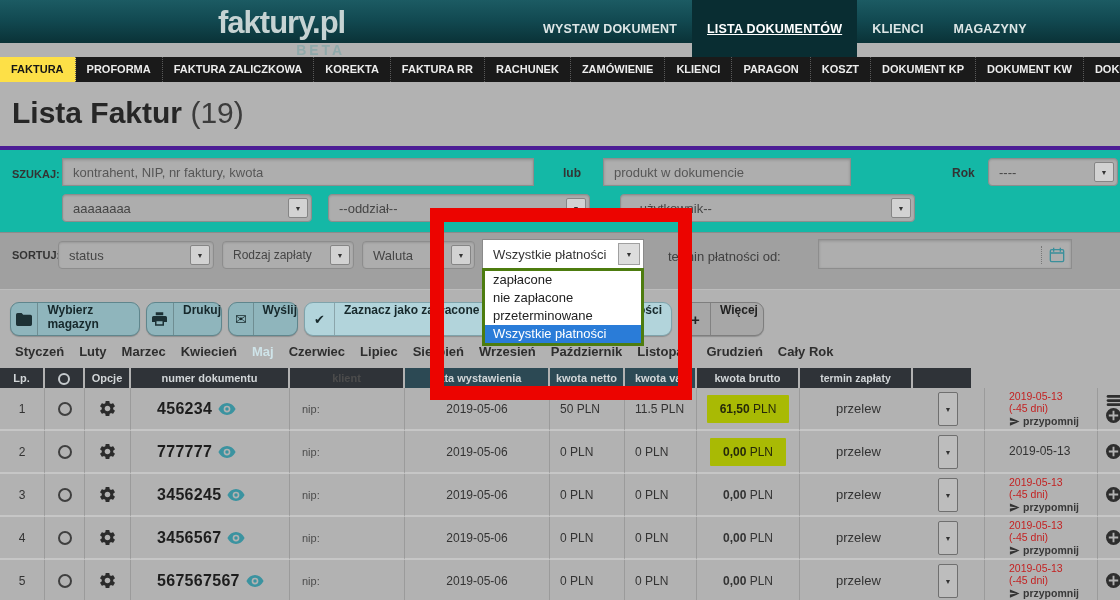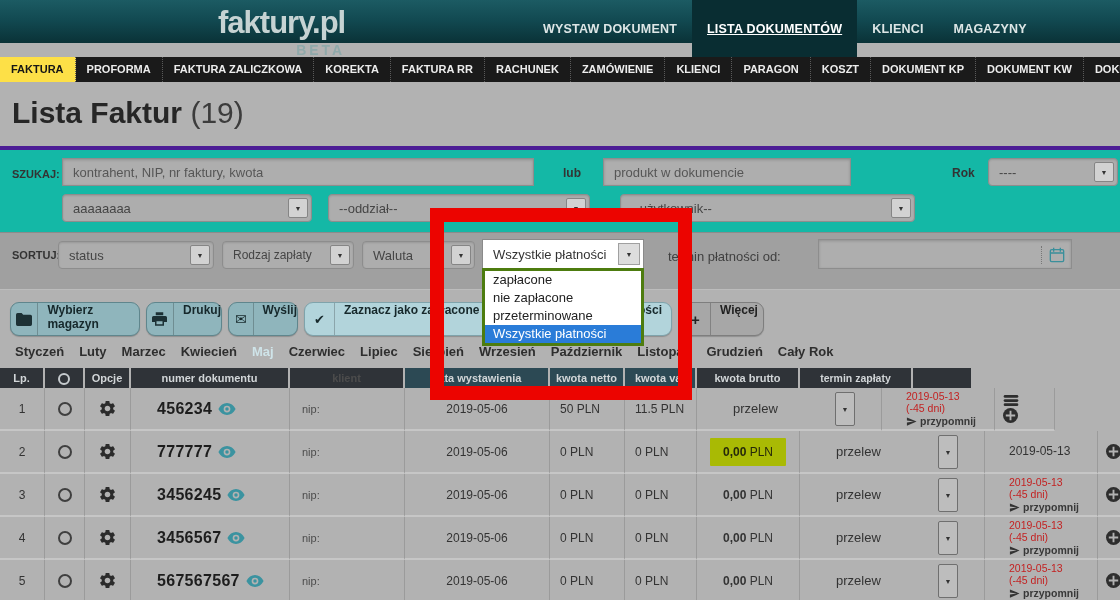--- a/index.html
+++ b/index.html
@@ -260,20 +260,23 @@
       <span class="docnum">456234</span>
       <svg width="18" height="12" viewBox="0 0 24 16">
         <path fill="#3b93a0" fill-rule="evenodd" d="M12 0C7.3 0 3 3 .5 8 3 13 7.3 16 12 16s9-3 11.5-8C21 3 16.7 0 12 0zm0 12.5a4.5 4.5 0 110-9 4.5 4.5 0 010 9z"></path>
         <circle cx="12" cy="8" r="2.3" fill="#3b93a0"></circle>
       </svg>
     </div>
   <div class="td c5">nip:</div>
   <div class="td c6">2019-05-06</div>
   <div class="td c7">50 PLN</div>
   <div class="td c8">11.5 PLN</div>
+  <div class="td c9">
+      <span class="badge"><span class="amt">61,50</span> <span>PLN</span></span>
+    </div>
   <div class="td c10">
       <span class="pay-txt">przelew</span>
       <span class="pay-btn">▼</span>
     </div>
   <div class="td c11">
     <div class="tred">2019-05-13</div>
     <div class="tred">(-45 dni)</div>
     <div class="remind">
         <svg width="11" height="11" viewBox="0 0 24 24" fill="#333">
           <path d="M2 21l21-9L2 3v7l15 2-15 2z"></path>

